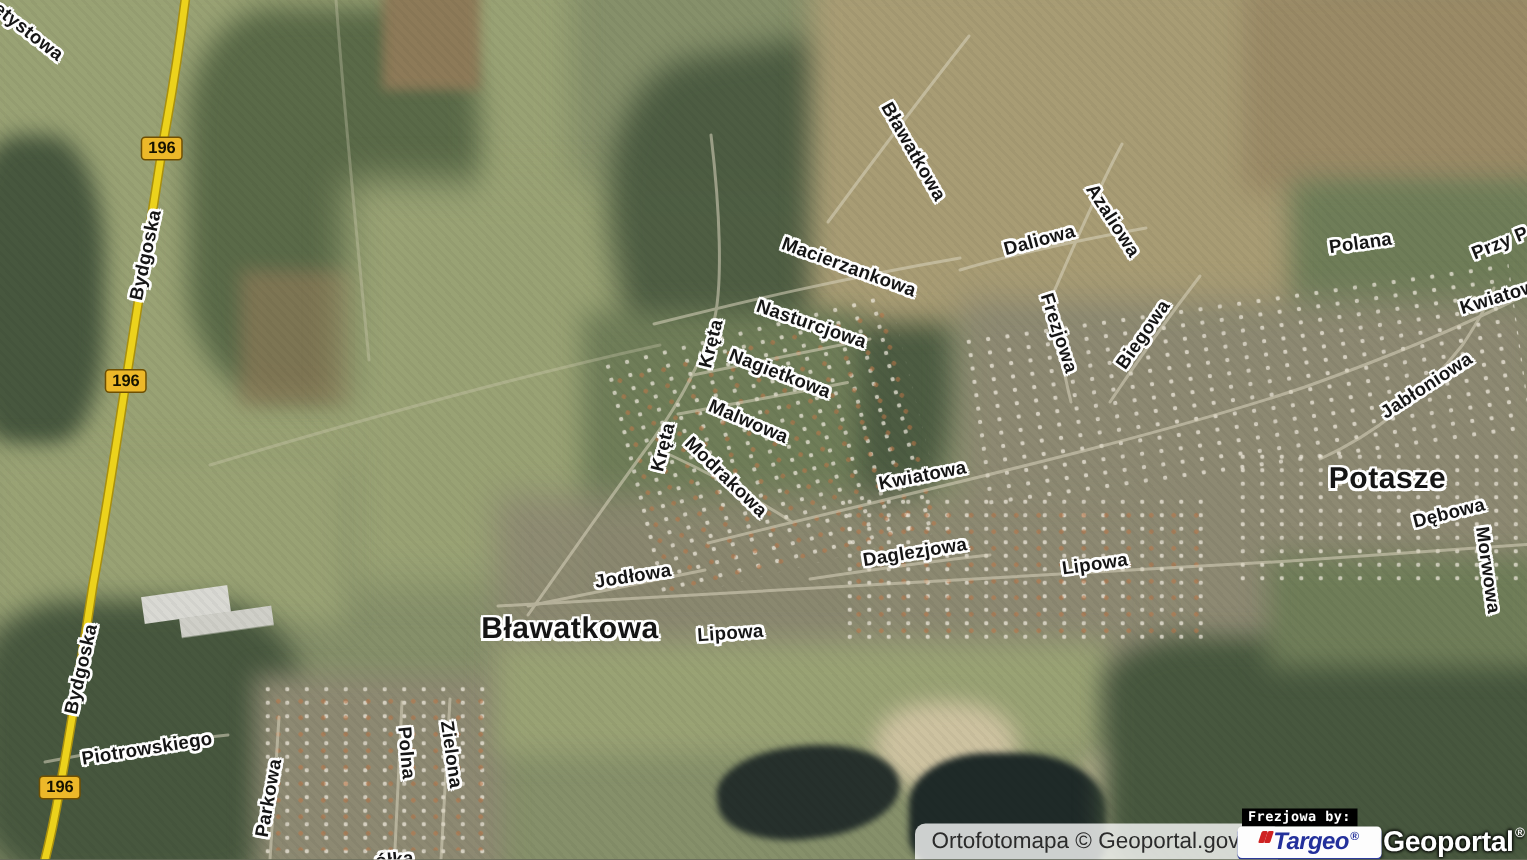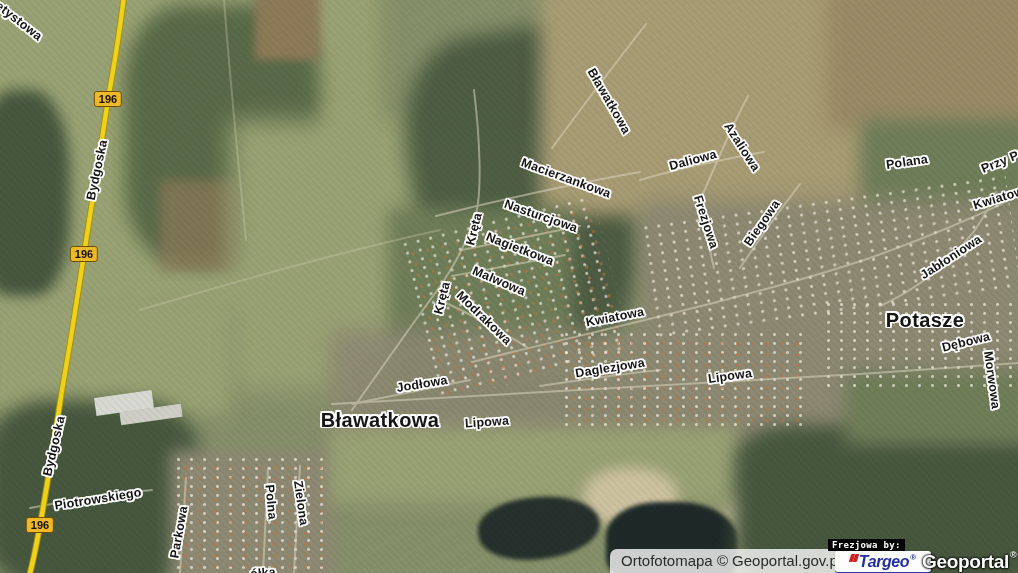--- a/index.html
+++ b/index.html
@@ -63,21 +63,20 @@
     background:#000;color:#fff;
     font:700 9px "DejaVu Sans Mono",monospace;
     padding:1px 4px 1px 4px;white-space:nowrap;letter-spacing:.3px;
   }
   #targeo{
     position:absolute;left:825px;top:551px;height:21px;width:96px;
     background:#fdfdfd;border-radius:3px;
     box-shadow:0 1px 0 #2b3a9c,1px 1px 2px rgba(0,0,0,.45);
     display:flex;align-items:center;justify-content:center;
     text-decoration:none;
-    margin-left:10px;
   }
   #targeo .mark{display:inline-flex;gap:1px;margin-right:1px;margin-top:-7px;}
   #targeo .mark i{display:block;width:3.5px;height:8px;background:#cf2222;transform:skewX(-18deg);border-radius:1px;}
   #targeo .word{
     font:900 16px "Liberation Sans",sans-serif;font-style:italic;color:#23309b;letter-spacing:-.4px;
   }
   #targeo .reg{font:700 8px "Liberation Sans",sans-serif;color:#23309b;vertical-align:super;margin-left:1px;margin-top:-8px;}
   #automapa{
     position:absolute;left:922px;top:551px;display:flex;align-items:flex-start;
   }

